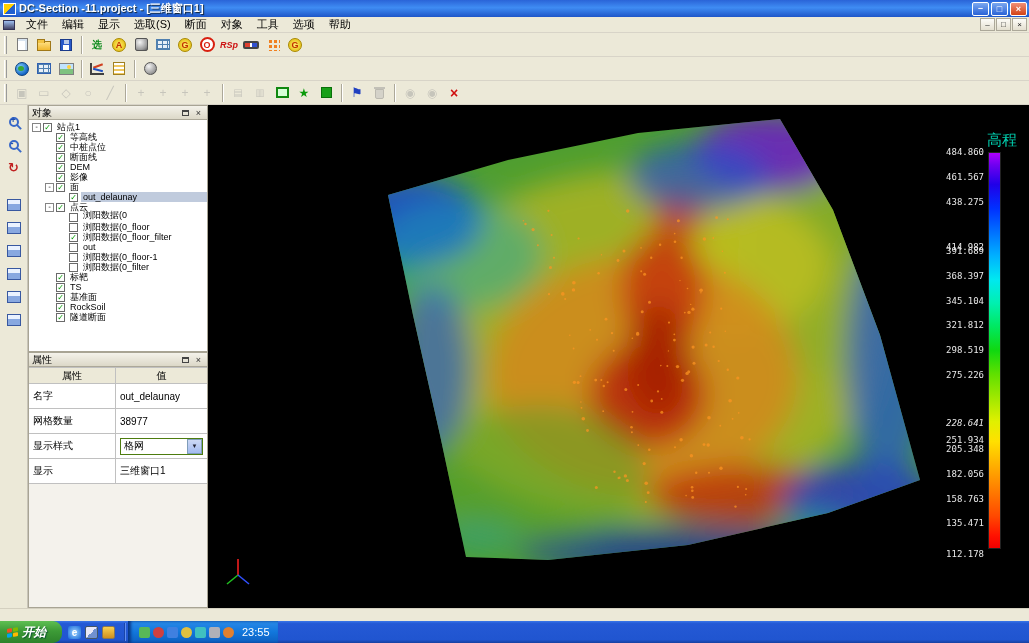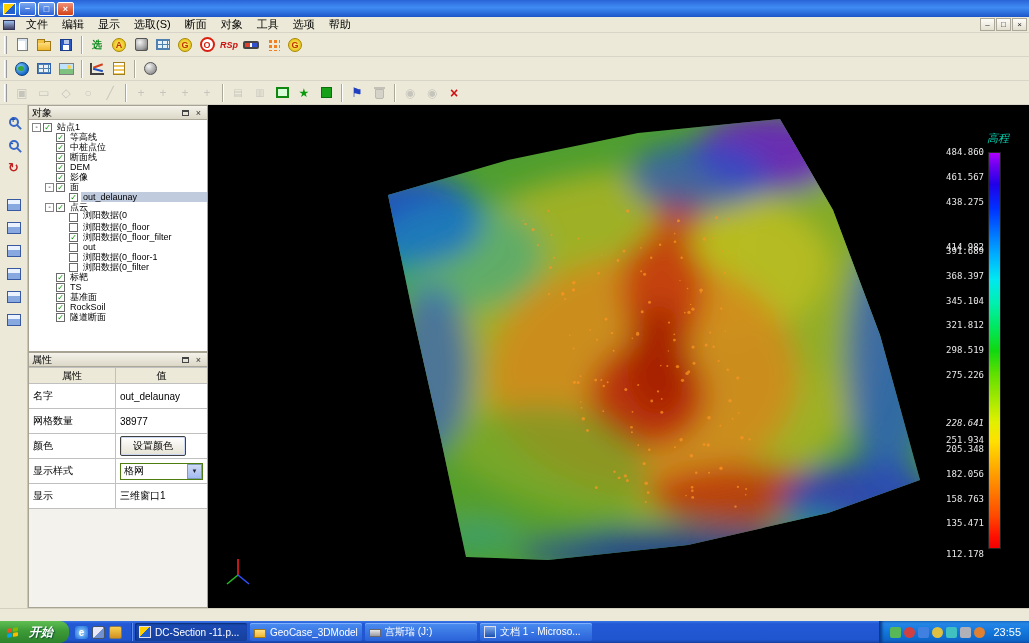--- a/index.html
+++ b/index.html
@@ -126,37 +126,37 @@
   .prow:not(.phead) { height:25px; }
   .xp-btn { font-size:10px; font-family:inherit; border:1px solid #404040; border-radius:2px;
     background:linear-gradient(#ffffff,#e6e2d4); padding:2px 12px; box-shadow:inset 0 0 0 1px #cdd9f4; }
   .xp-select { width:84px; height:17px; border:1px solid #4d7c0f; background:#fff; display:flex;
     align-items:center; justify-content:space-between; padding-left:3px; font-size:10px; }
   .sel-arrow { width:15px; height:15px; background:linear-gradient(#cdd9f4,#a3bbf0); border:1px solid #7f9db9;
     font-size:6px; color:#223; display:flex; align-items:center; justify-content:center; }
 
   
   .viewport { position:absolute; left:208px; top:105px; width:821px; height:503px; background:#000; overflow:hidden; }
-  .legend-title { position:absolute; left:779px; top:26px; color:#00d0b0; font-size:11px;font-style:italic; }
+  .legend-title { position:absolute; left:779px; top:26px; color:#00d0b0; font-size:15px; }
   .legend-bar { position:absolute; left:780px; top:47px; width:13px; height:397px; border:1px solid #222;
     background:linear-gradient(180deg,
       #b000ff 0%, #7000f0 3%, #2000e8 8%, #0030ff 14%, #0070ff 20%, #00b0ff 26%,
       #00e8f0 32%, #00f0b0 38%, #00e860 44%, #10d810 50%, #60e000 56%, #a0e800 62%,
       #e0f000 68%, #ffe000 73%, #ffb000 79%, #ff8000 85%, #ff4800 92%, #ff1000 97%, #f00000 100%); }
   #legend-ticks { position:absolute; left:700px; top:0; width:76px; height:503px; }
   .legend-tick { position:absolute; right:0; width:76px; text-align:right; color:#e8e8e8;
     font:9px "DejaVu Sans Mono",monospace; }
 
   
   .statusstrip { position:absolute; left:0; right:0; top:608px; height:13px; background:#ece9d8; border-top:1px solid #d4d0c0; }
 
   
   .taskbar { position:absolute; left:0; right:0; top:621px; height:22px;
     background:linear-gradient(180deg,#3a77e8 0%,#2459d5 12%,#2055d0 85%,#17409f 100%); display:flex; align-items:center; }
-  .start-btn { height:22px; display:flex; align-items:center; gap:11px; padding:0 16px 0 7px;
+  .start-btn { height:22px; display:flex; align-items:center; gap:4px; padding:0 16px 0 7px;
     background:linear-gradient(180deg,#5fbf52 0%,#3d9b37 45%,#2d832b 100%); border-radius:0 9px 9px 0;
     color:#fff; font-size:12px; font-weight:bold; font-style:italic; text-shadow:1px 1px 1px #153; }
   .winflag { display:grid; grid-template-columns:5px 5px; grid-template-rows:4px 4px; gap:1px; transform:skewY(-8deg); }
   .winflag span { display:block; border-radius:1px; }
   .quicklaunch { display:flex; align-items:center; gap:4px; padding:0 6px; }
   .ql-ico { width:13px; height:13px; border-radius:2px; }
   .ql-e { background:radial-gradient(#9fd4ff,#1668d8); color:#fff; font:bold 10px/13px "Liberation Sans",sans-serif; text-align:center; }
   .ql-desk { background:linear-gradient(135deg,#e8e8f8 0 50%,#7090d0 50%); border:1px solid #456; }
   .ql-med { background:linear-gradient(#f8d050,#d09020); border:1px solid #875; }
   .tb-div { width:1px; height:18px; background:#1a45a8; box-shadow:1px 0 0 #5f8ef0; margin:0 3px; }
@@ -177,20 +177,21 @@
   .tray-ico { width:11px; height:11px; border-radius:2px; }
   .clock { color:#fff; font-size:11px; margin-left:5px; }
 </style>
 </head>
 <body>
 
 <div>
 
   <div class="titlebar">
     <span class="app-ico"></span>
+    <span class="title-text">DC-Section -11.project - [三维窗口1]</span>
     <span class="win-buttons">
       <span class="wbtn b-min">－</span>
       <span class="wbtn b-max">□</span>
       <span class="wbtn b-close">×</span>
     </span>
   </div>
 
   <div class="menubar">
     <span class="mdi-ico"></span>
     <div id="menu-items">
@@ -505,26 +506,20 @@
         <span class="pcell pvalue">值</span>
       </div>
       <div id="prop-rows">
           <div class="prow">
             <span class="pcell plabel">名字</span>
             <span class="pcell pvalue">out_delaunay</span>
           </div>
           <div class="prow">
             <span class="pcell plabel">网格数量</span>
             <span class="pcell pvalue">38977</span>
-          </div>
-          <div class="prow">
-            <span class="pcell plabel">颜色</span>
-            <span class="pcell pvalue">
-              <button class="xp-btn">设置颜色</button>
-            </span>
           </div>
           <div class="prow">
             <span class="pcell plabel">显示样式</span>
             <span class="pcell pvalue">
               <span class="xp-select">
                 <span>格网</span>
                 <span class="sel-arrow">▼</span>
               </span>
             </span>
           </div>
@@ -743,38 +738,20 @@
           <span style="background:#ffb900"></span>
       </span>
       <span>开始</span>
     </div>
     <div class="quicklaunch">
       <span class="ql-ico ql-e">e</span>
       <span class="ql-ico ql-desk"></span>
       <span class="ql-ico ql-med"></span>
     </div>
     <span class="tb-div"></span>
-    <div id="task-buttons">
-        <div class="task-btn active">
-          <span class="tico app"></span>
-          <span class="task-label">DC-Section -11.p...</span>
-        </div>
-        <div class="task-btn">
-          <span class="tico folder"></span>
-          <span class="task-label">GeoCase_3DModel</span>
-        </div>
-        <div class="task-btn">
-          <span class="tico drive"></span>
-          <span class="task-label">宫斯瑞 (J:)</span>
-        </div>
-        <div class="task-btn">
-          <span class="tico word"></span>
-          <span class="task-label">文档 1 - Microso...</span>
-        </div>
-      </div>
     <div class="tray">
       <span class="tray-ico" style="background:#58b858"></span>
       <span class="tray-ico" style="background:#d04040;border-radius:50%"></span>
       <span class="tray-ico" style="background:#4080e0"></span>
       <span class="tray-ico" style="background:#e0c040;border-radius:50%"></span>
       <span class="tray-ico" style="background:#40c0c0"></span>
       <span class="tray-ico" style="background:#b0b0b8"></span>
       <span class="tray-ico" style="background:#e08030;border-radius:50%"></span>
       <span class="clock">23:55</span>
     </div>

